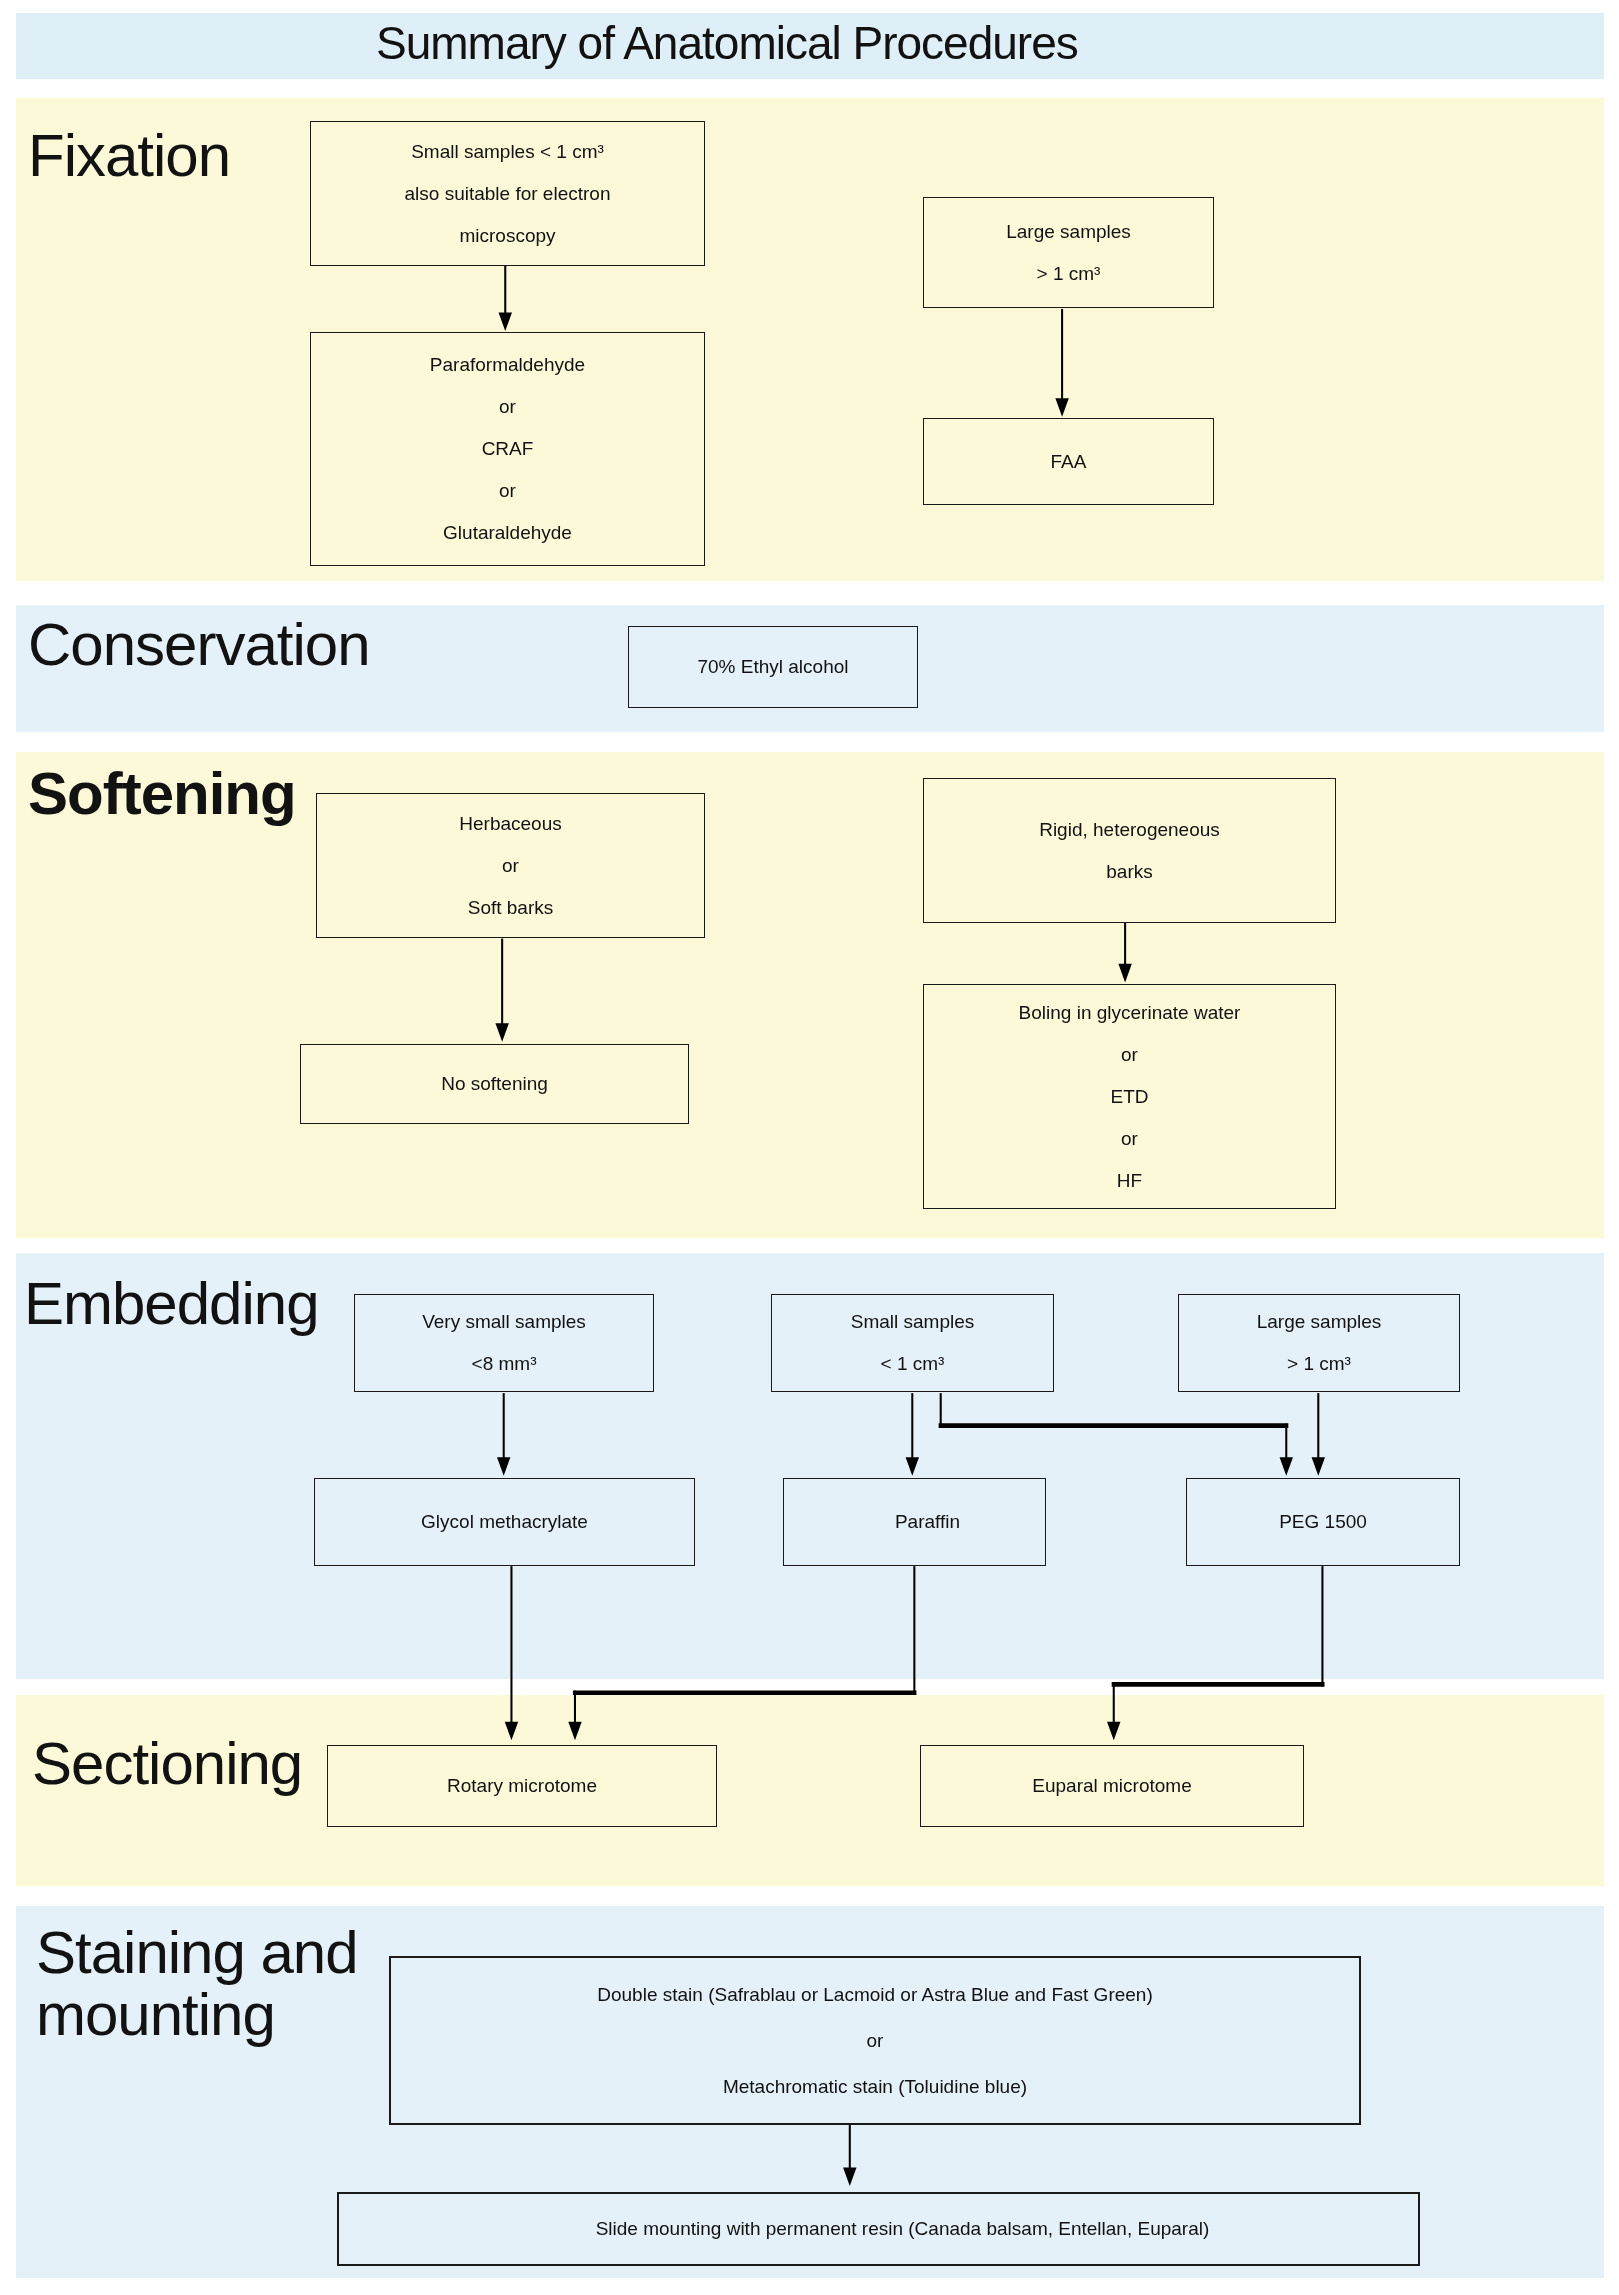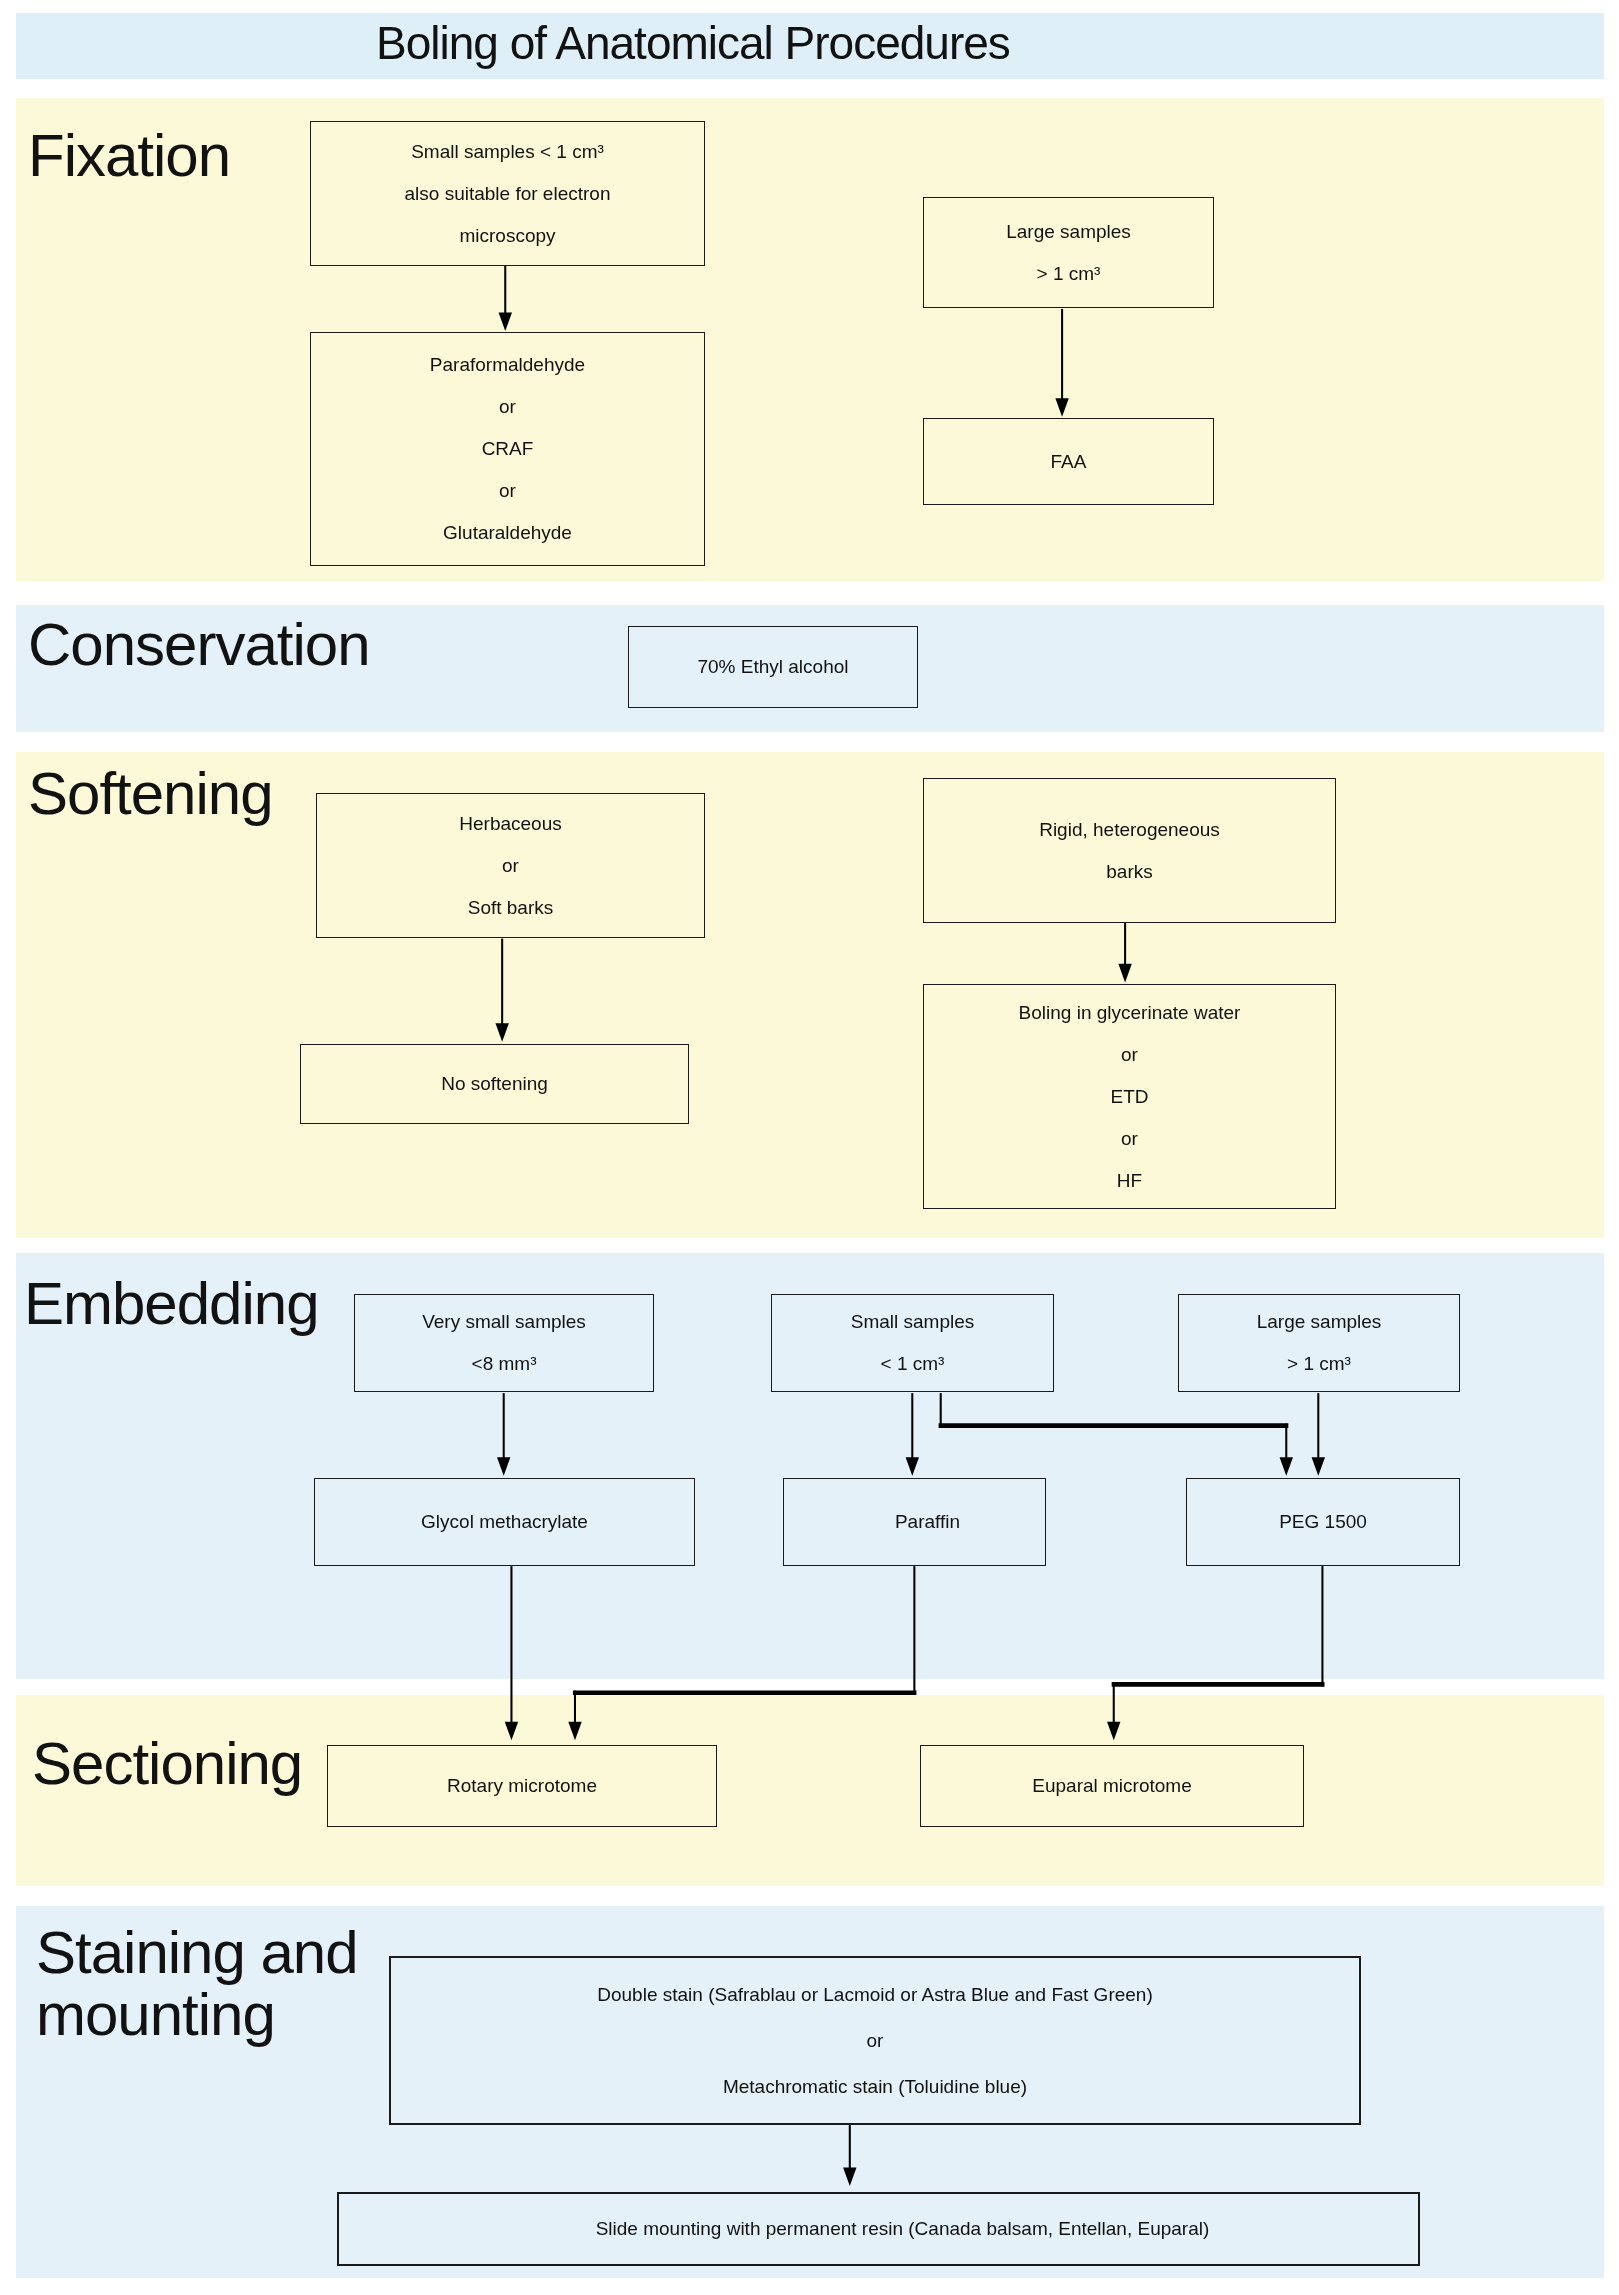--- a/index.html
+++ b/index.html
@@ -38,25 +38,25 @@
 <div class="page">
 
   <div class="band titleband" style="top:13px;height:66px;"></div>
   <div class="band yellow" style="top:98px;height:483px;"></div>
   <div class="band blue" style="top:605px;height:127px;"></div>
   <div class="band yellow" style="top:752px;height:486px;"></div>
   <div class="band blue" style="top:1253px;height:426px;"></div>
   <div class="band yellow" style="top:1695px;height:191px;"></div>
   <div class="band blue" style="top:1906px;height:372px;"></div>
 
-  <h1 class="page-title">Boling of Anatomical Procedures</h1>
+  <h1 class="page-title">Summary of Anatomical Procedures</h1>
 
   <div class="sec-label" style="left:28px;top:126px;">Fixation</div>
   <div class="sec-label" style="left:28px;top:615px;">Conservation</div>
-  <div class="sec-label" style="left:28px;top:764px;">Softening</div>
+  <div class="sec-label" style="left:28px;top:764px;font-weight:bold;">Softening</div>
   <div class="sec-label" style="left:24px;top:1274px;">Embedding</div>
   <div class="sec-label" style="left:32px;top:1734px;">Sectioning</div>
   <div class="sec-label two-line" style="left:36px;top:1922px;">
     <div>Staining and</div>
     <div>mounting</div>
   </div>
 
   <div class="box" style="left:310px;top:121px;width:395px;height:145px;">
     <div class="ln">Small samples &lt; 1 cm³</div>
     <div class="ln">also suitable for electron</div>

